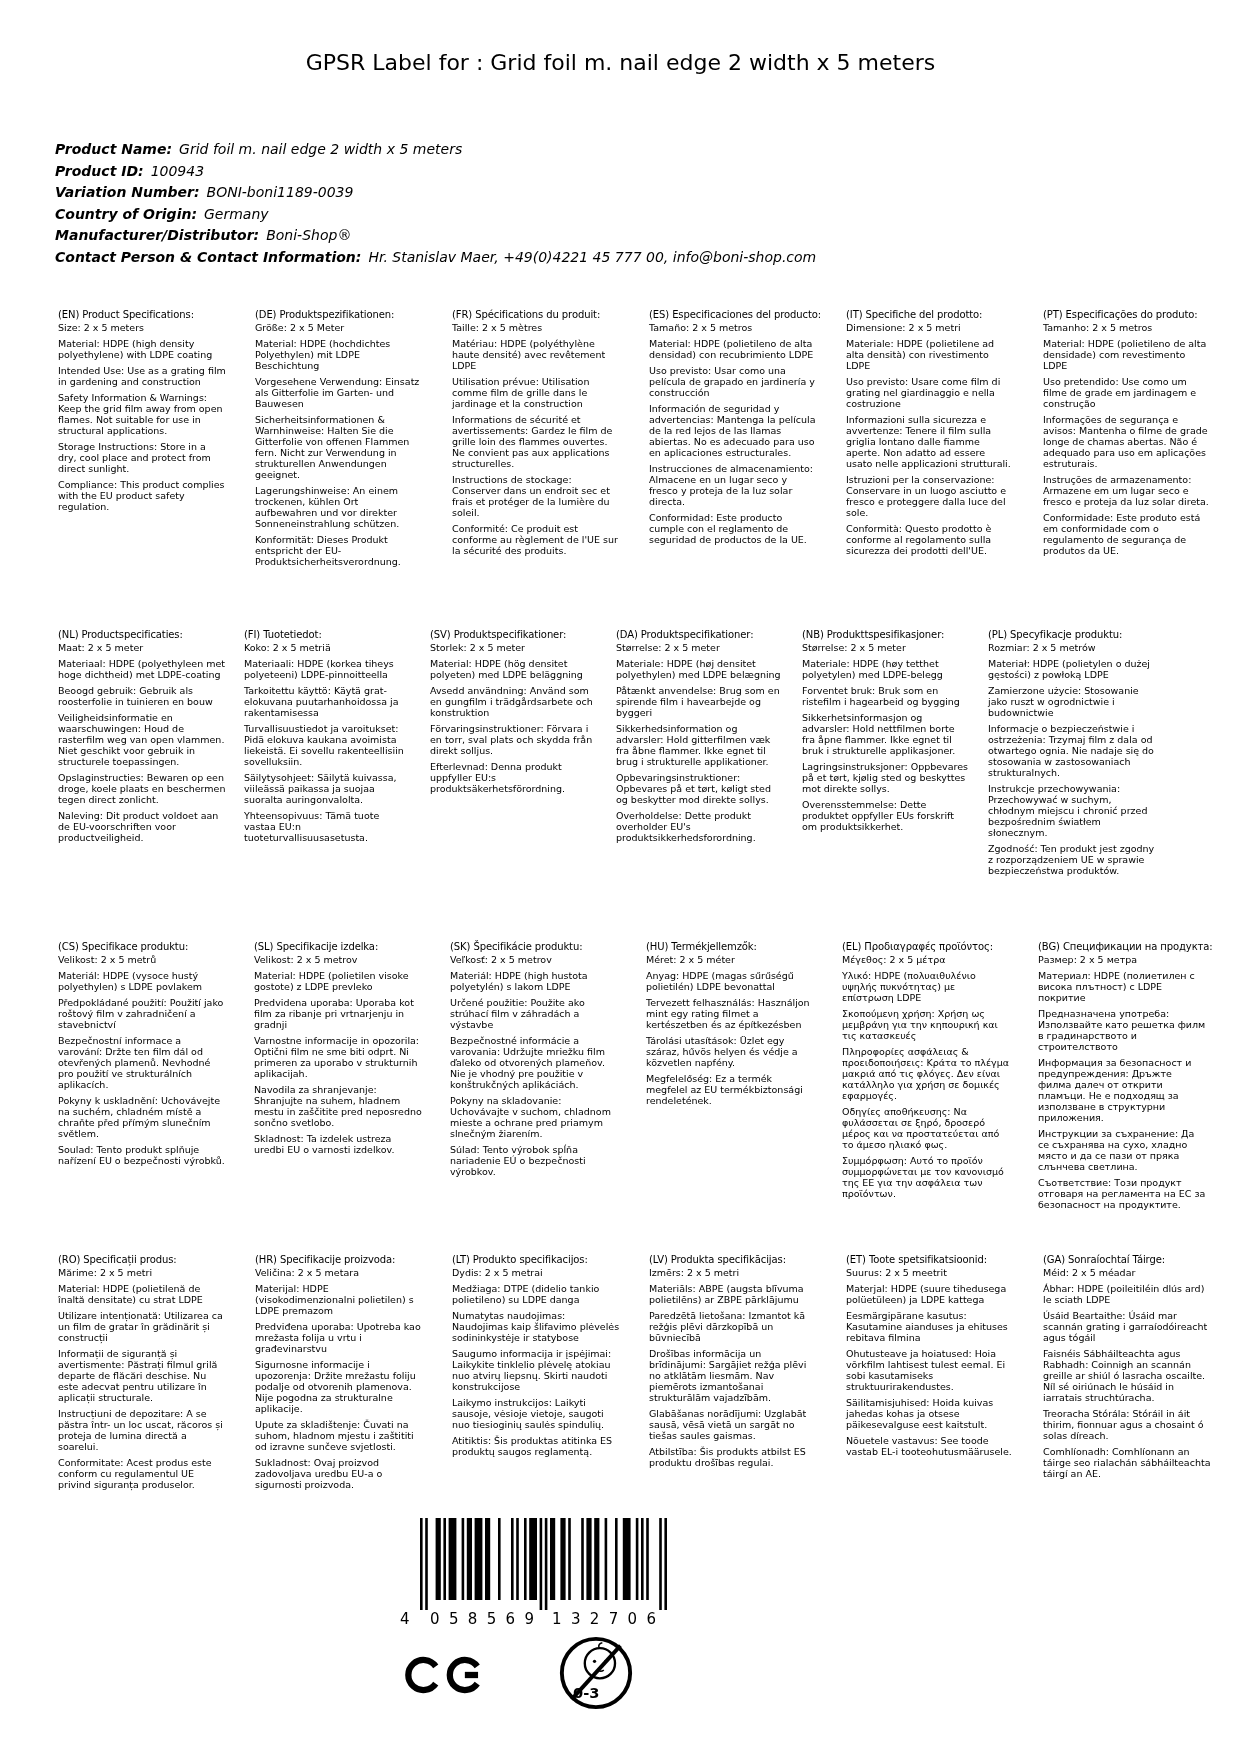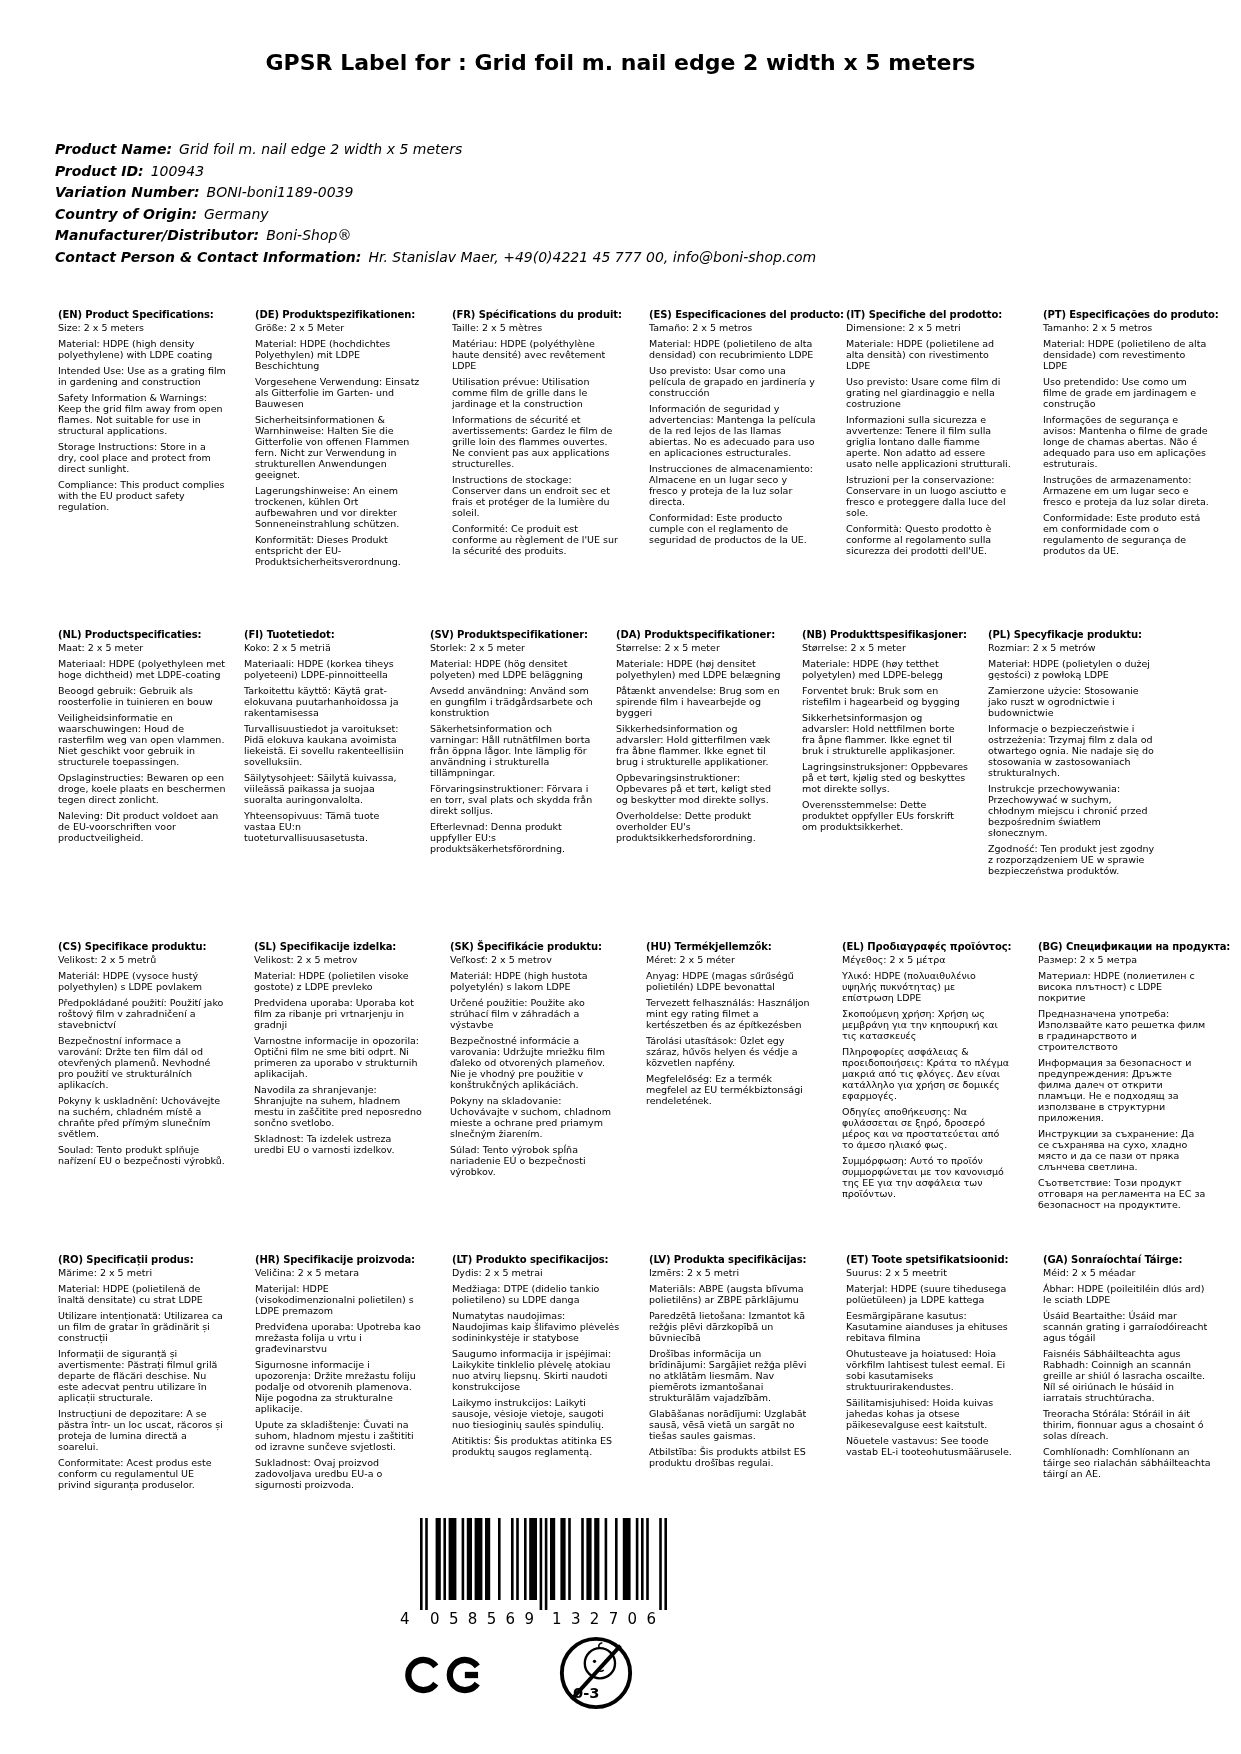--- a/index.html
+++ b/index.html
@@ -1,27 +1,27 @@
 <!DOCTYPE html>
 <html><head>
 <meta charset="utf-8">
 <style>
   html,body { margin:0; padding:0; background:#888; }
   .page { position:relative; width:1241px; height:1754px; margin:0 auto; background:#ffffff;
           font-family:"DejaVu Sans", sans-serif; color:#000; overflow:hidden; }
   .title { position:absolute; top:50px; left:0; width:100%; text-align:center;
-           font-size:22px; font-weight:bold; }
+           font-size:22px; font-weight:normal; }
   .product-info { position:absolute; top:139px; left:55px;font-style:italic; }
   .pf { font-size:14px; line-height:21.5px; white-space:nowrap; }
   .pf b { font-weight:bold; }
   .pf-value { margin-left:7px; }
   .spec-row { position:absolute; left:58px; width:1155px; display:grid;
               grid-template-columns:repeat(6,168px); column-gap:29px; align-items:start; }
   #row-0 { top:309px; } #row-1 { top:629px;gap:18px; } #row-2 { top:941px;gap:28px; } #row-3 { top:1254px; }
-  .spec-block h3 { margin:0 0 1px 0; font-size:10px; line-height:12px; font-weight:bold;
+  .spec-block h3 { margin:0 0 1px 0; font-size:10px; line-height:12px; font-weight:normal;
                    white-space:nowrap; letter-spacing:-0.1px; }
   .spec-block p { margin:0; font-size:9.5px; line-height:11px; overflow-wrap:break-word; }
   .spec-block p + p { margin-top:5px; }
   .barcode-wrap { position:absolute; left:384px; top:1518px; width:292px; height:112px; }
   .ce-wrap  { position:absolute; left:402px; top:1646px; }
   .age-wrap { position:absolute; left:556px; top:1632px; }
   svg text { font-family:"DejaVu Sans", sans-serif; }
 </style>
 </head>
 <body>
@@ -112,21 +112,20 @@
         <p>Tarkoitettu käyttö: Käytä grat-elokuvana puutarhanhoidossa ja rakentamisessa</p>
         <p>Turvallisuustiedot ja varoitukset: Pidä elokuva kaukana avoimista liekeistä. Ei sovellu rakenteellisiin sovelluksiin.</p>
         <p>Säilytysohjeet: Säilytä kuivassa, viileässä paikassa ja suojaa suoralta auringonvalolta.</p>
         <p>Yhteensopivuus: Tämä tuote vastaa EU:n tuoteturvallisuusasetusta.</p>
       </div>
       <div class="spec-block">
         <h3>(SV) Produktspecifikationer:</h3>
         <p>Storlek: 2 x 5 meter</p>
         <p>Material: HDPE (hög densitet polyeten) med LDPE beläggning</p>
         <p>Avsedd användning: Använd som en gungfilm i trädgårdsarbete och konstruktion</p>
-        <p>Säkerhetsinformation och varningar: Håll rutnätfilmen borta från öppna lågor. Inte lämplig för användning i strukturella tillämpningar.</p>
         <p>Förvaringsinstruktioner: Förvara i en torr, sval plats och skydda från direkt solljus.</p>
         <p>Efterlevnad: Denna produkt uppfyller EU:s produktsäkerhetsförordning.</p>
       </div>
       <div class="spec-block">
         <h3>(DA) Produktspecifikationer:</h3>
         <p>Størrelse: 2 x 5 meter</p>
         <p>Materiale: HDPE (høj densitet polyethylen) med LDPE belægning</p>
         <p>Påtænkt anvendelse: Brug som en spirende film i havearbejde og byggeri</p>
         <p>Sikkerhedsinformation og advarsler: Hold gitterfilmen væk fra åbne flammer. Ikke egnet til brug i strukturelle applikationer.</p>
         <p>Opbevaringsinstruktioner: Opbevares på et tørt, køligt sted og beskytter mod direkte sollys.</p>

